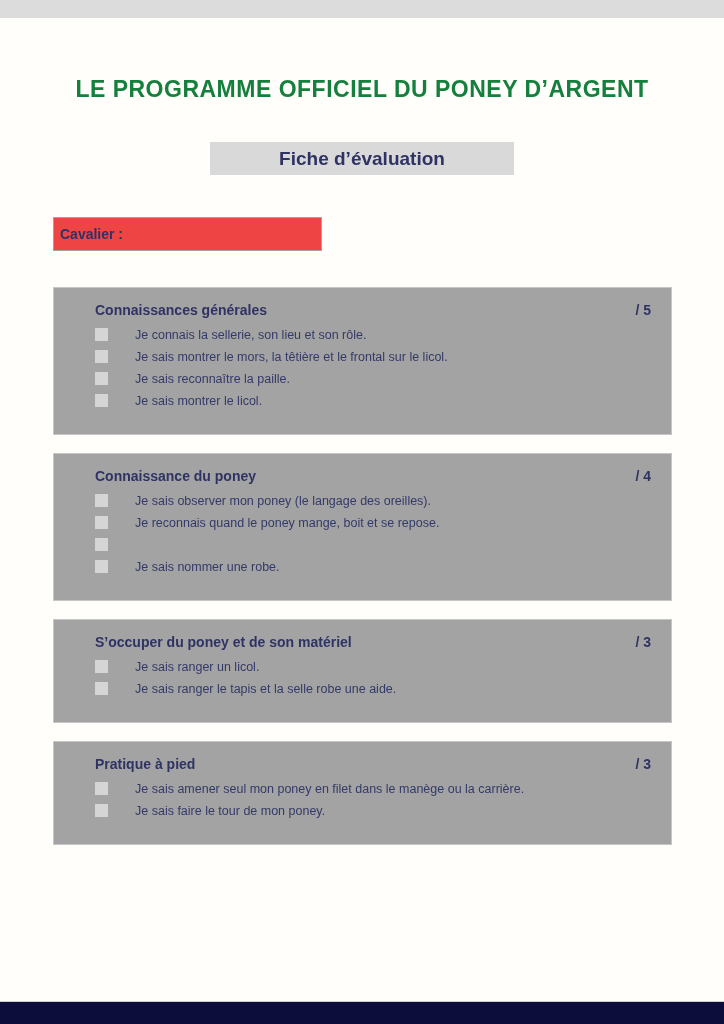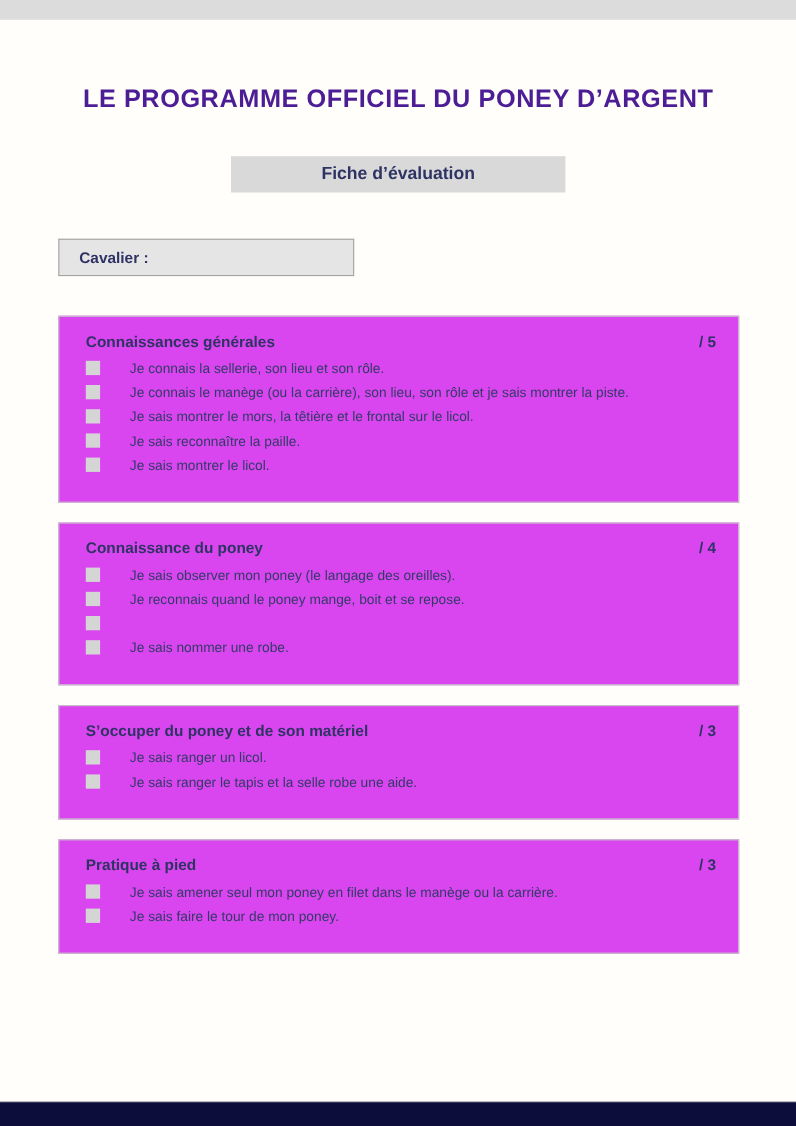--- a/index.html
+++ b/index.html
@@ -18,64 +18,64 @@
     width: 100%;
     height: 18px;
     background: #dcdcdc;
   }
   .title {
     margin-top: 56px;
     text-align: center;
     font-size: 23px;
     font-weight: bold;
     letter-spacing: 0.5px;
-    color: #4c1d95;
+    color: #15803d;
     line-height: 30px;
   }
   .subtitle-box {
     width: 304px;
     height: 33px;
     margin: 38px auto 0 auto;
     background: #d9d9d9;
     display: flex;
     align-items: center;
     justify-content: center;
   }
   .subtitle-box span {
-    font-size: 16px;
+    font-size: 19px;
     font-weight: bold;
     color: #2f3364;
   }
   .info-row {
     margin: 42px 52px 0 53px;
     display: flex;
     justify-content: space-between;
   }
   .info-box {
     height: 34px;
-    background: #e5e5e5;
+    background: #ef4444;
     border: 1px solid #a3a3a3;
     display: flex;
     align-items: center;
-    padding: 0 16px 0 18px;
+    padding: 0 16px 0 6px;
     font-size: 14px;
     font-weight: bold;
   }
   .info-box.cavalier { width: 269px; }
   .info-box.evaluation { width: 272px; justify-content: space-between; }
   .sections {
     margin: 36px 52px 0 53px;
     display: flex;
     flex-direction: column;
     gap: 18px;
   }
   .card {
-    background: #d946ef;
+    background: #a3a3a3;
     border: 1px solid #c6c6c6;
-    padding: 14px 20px 18px 24px;
+    padding: 14px 20px 18px 41px;
   }
   .card-header {
     display: flex;
     justify-content: space-between;
     align-items: baseline;
     margin-bottom: 10px;
   }
   .card-title {
     font-size: 14px;
     font-weight: bold;
@@ -137,24 +137,20 @@
         <span class="card-title">Connaissances générales</span>
         <span class="card-score">/ 5</span>
       </div>
       <div class="items">
         <div class="item">
           <span class="checkbox"></span>
           <span class="item-text">Je connais la sellerie, son lieu et son rôle.</span>
         </div>
         <div class="item">
           <span class="checkbox"></span>
-          <span class="item-text">Je connais le manège (ou la carrière), son lieu, son rôle et je sais montrer la piste.</span>
-        </div>
-        <div class="item">
-          <span class="checkbox"></span>
           <span class="item-text">Je sais montrer le mors, la têtière et le frontal sur le licol.</span>
         </div>
         <div class="item">
           <span class="checkbox"></span>
           <span class="item-text">Je sais reconnaître la paille.</span>
         </div>
         <div class="item">
           <span class="checkbox"></span>
           <span class="item-text">Je sais montrer le licol.</span>
         </div>

